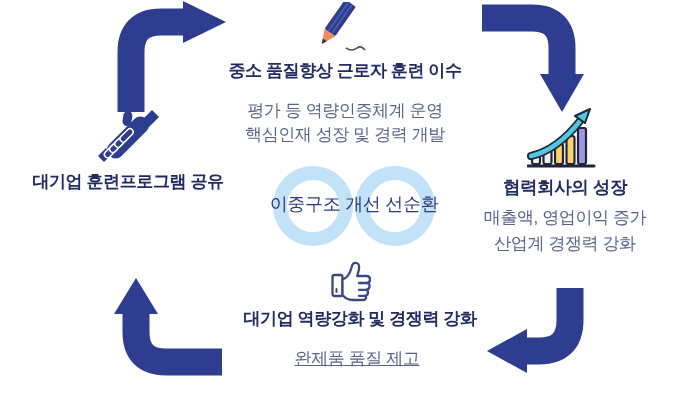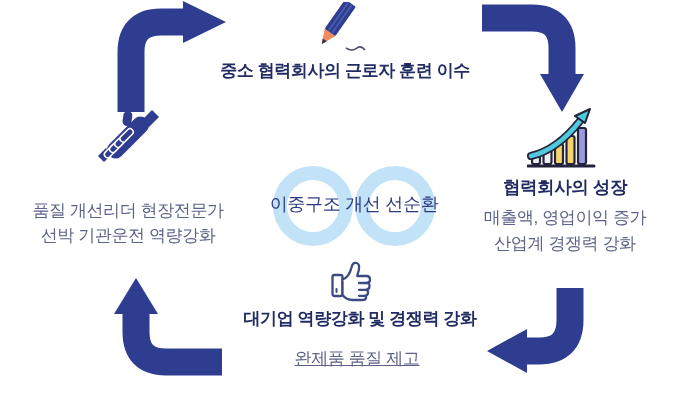--- a/index.html
+++ b/index.html
@@ -56,21 +56,25 @@
   <svg class="abs" style="left:308px;top:2px;" width="60" height="52" viewBox="0 0 60 52">
     <g transform="translate(0,4) rotate(35 26.5 20)">
       <rect x="20" y="-8" width="13" height="36" rx="1.5" fill="var(--arrow-navy,#2e3d8f)"></rect>
       <line x1="24.3" y1="-7" x2="24.3" y2="27" stroke="#4b5cab" stroke-width="1.8"></line>
       <line x1="28.6" y1="-7" x2="28.6" y2="27" stroke="#4b5cab" stroke-width="1.8"></line>
       <polygon points="20,28 33,28 26.5,42" fill="var(--pencil-tip-orange,#f08a5f)"></polygon>
       <polygon points="24,37 29,37 26.5,42" fill="#30344d"></polygon>
     </g>
     <path d="M 38 46 q 6 4 11 0 q 4 -3 8 2" fill="none" stroke="#4a4f66" stroke-width="1.6"></path>
   </svg>
-  <div class="abs node-title" style="left:195px;top:61px;width:300px;">중소 협력회사의 근로자 훈련 이수</div>
+  <div class="abs node-title" style="left:195px;top:61px;width:300px;">중소 품질향상 근로자 훈련 이수</div>
+  <div class="abs node-sub" style="left:195px;top:99px;width:300px;line-height:24px;">
+    <div>평가 등 역량인증체계 운영</div>
+    <div>핵심인재 성장 및 경력 개발</div>
+  </div>
 
   <svg class="abs" style="left:527px;top:108px;" width="70" height="60" viewBox="0 0 70 60">
     <rect x="5" y="45" width="8" height="11" rx="2" fill="var(--chart-bar-white,#eeeef4)" stroke="var(--chart-outline-dark,#23233a)" stroke-width="2.2"></rect>
     <rect x="16.5" y="41" width="8" height="15" rx="2" fill="var(--chart-bar-white,#eeeef4)" stroke="var(--chart-outline-dark,#23233a)" stroke-width="2.2"></rect>
     <rect x="28" y="36" width="8" height="20" rx="2" fill="var(--chart-bar-yellow,#f6d36b)" stroke="var(--chart-outline-dark,#23233a)" stroke-width="2.2"></rect>
     <rect x="39.5" y="28" width="8" height="28" rx="2" fill="var(--chart-bar-yellow,#f6d36b)" stroke="var(--chart-outline-dark,#23233a)" stroke-width="2.2"></rect>
     <rect x="51" y="20" width="8" height="36" rx="2" fill="var(--chart-bar-purple,#9a9ae0)" stroke="var(--chart-outline-dark,#23233a)" stroke-width="2.2"></rect>
     <line x1="1" y1="58" x2="67" y2="58" stroke="var(--chart-outline-dark,#23233a)" stroke-width="3" stroke-linecap="round"></line>
     <path d="M 4 48 Q 30 42 53 13" fill="none" stroke="var(--chart-outline-dark,#23233a)" stroke-width="8" stroke-linecap="round"></path>
     <path d="M 4 48 Q 30 42 53 13" fill="none" stroke="var(--chart-swoosh-teal,#4ec9dd)" stroke-width="4.5" stroke-linecap="round"></path>
@@ -104,18 +108,15 @@
       <polygon points="2,48 10,40 16,46 8,54"></polygon>
       <rect x="27" y="3" width="9" height="15" rx="4.5" transform="rotate(8 31.5 10)"></rect>
       <g stroke="#ffffff" stroke-width="1.5">
         <rect x="11.75" y="35" width="6.5" height="16" rx="3.2" transform="rotate(45 15 43)"></rect>
         <rect x="16.95" y="29.8" width="6.5" height="16" rx="3.2" transform="rotate(45 20.2 37.8)"></rect>
         <rect x="22.15" y="24.6" width="6.5" height="16" rx="3.2" transform="rotate(45 25.4 32.6)"></rect>
         <rect x="27.35" y="19.4" width="6.5" height="16" rx="3.2" transform="rotate(45 30.6 27.4)"></rect>
       </g>
     </g>
   </svg>
-  <div class="abs node-sub" style="left:23px;top:198px;width:210px;line-height:25px;">
-    <div>품질 개선리더 현장전문가</div>
-    <div>선박 기관운전 역량강화</div>
-  </div>
+  <div class="abs node-title" style="left:23px;top:172px;width:210px;">대기업 훈련프로그램 공유</div>
 
 </div>
 
 </body></html>

